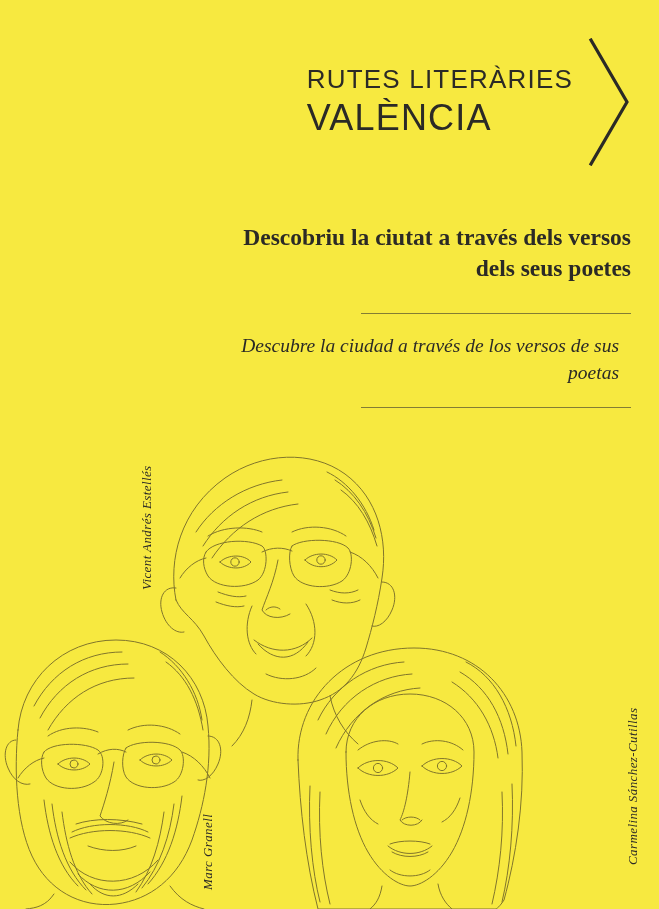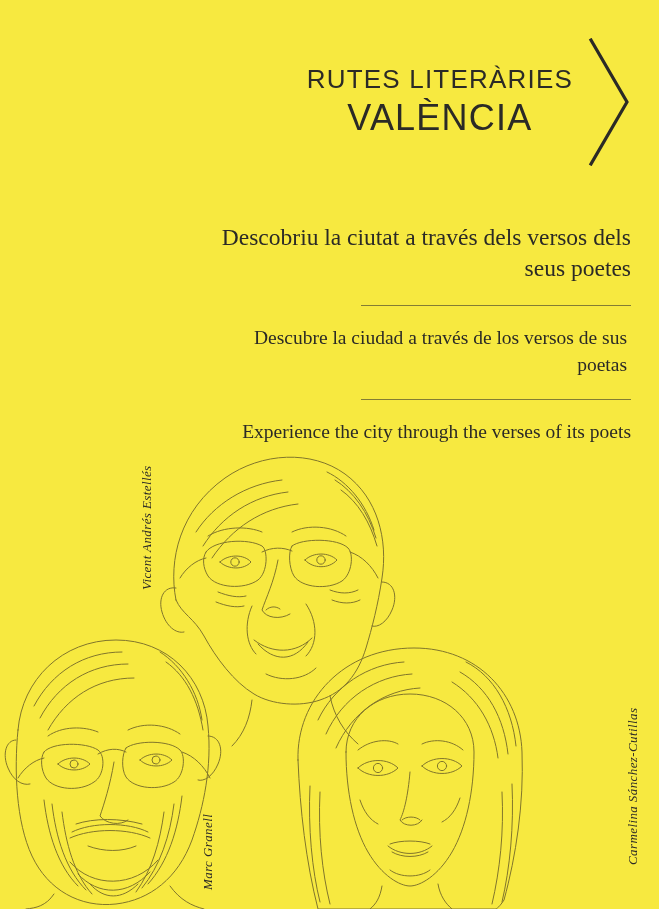--- a/index.html
+++ b/index.html
@@ -18,21 +18,21 @@
 
   
   .logo-block {
     position: absolute;
     top: 38px;
     right: 28px;
     display: flex;
     align-items: center;
   }
   .logo-text {
-    text-align: center;
+    text-align: left;
     font-family: "Liberation Sans", sans-serif;
     font-weight: 300;
     letter-spacing: 1.2px;
     line-height: 1.22;
     color: #2b2a26;
   }
   .logo-line1 {
     font-size: 26px;
     display: block;
     white-space: nowrap;
@@ -51,39 +51,40 @@
   
   .titles {
     position: absolute;
     top: 222px;
     right: 28px;
     width: 420px;
     text-align: right;
   }
   .title-ca {
     font-family: "Liberation Serif", serif;
-    font-weight: normal;
+    font-weight: bold;
     font-size: 23.5px;
     line-height: 1.33;
-    margin: 0 0 20px 0;
+    margin: 0 0 28px 0;
     color: #2b2a26;
     text-align: right;
   }
   .rule {
     border: none;
     border-top: 1px solid #6e6a33;
     width: 270px;
     margin: 0 0 0 auto;
     opacity: .85;
   }
   .title-es {
     font-family: "Liberation Serif", serif;
+    font-style: italic;
     font-size: 19.5px;
     line-height: 1.42;
-    margin: 18px 4px 20px 0;
+    margin: 18px 12px 20px 0;
     color: #2b2a26;
   }
   .title-en {
     font-family: "Liberation Serif", serif;
     font-size: 19.5px;
     line-height: 1.42;
     margin: 18px 0 0 0;
     color: #2b2a26;
   }
 
@@ -139,21 +140,20 @@
   <svg class="logo-chevron" viewBox="0 0 44 128">
     <polyline points="4,2 40,64 4,126" fill="none" stroke="#2b2a26" stroke-width="3.2" stroke-linecap="square" stroke-linejoin="miter"></polyline>
   </svg>
 </div>
 
 <div class="titles">
   <h1 class="title-ca">Descobriu la ciutat a través dels versos dels seus poetes</h1>
   <hr class="rule">
   <p class="title-es">Descubre la ciudad a través de los versos de sus poetas</p>
   <hr class="rule">
-  <p class="title-en">Experience the city through the verses of its poets</p>
 </div>
 
 <div class="portraits">
   <svg width="659" height="509" viewBox="0 0 659 509">
     <g fill="none" stroke="#7a6f2a" stroke-width="1" stroke-linecap="round" stroke-linejoin="round" opacity="0.95">
 
       <g>
 
         <path d="M176 200 C168 160 180 110 225 78 C262 52 312 50 345 74 C378 98 388 140 382 178
                  C378 205 372 228 366 248 C358 274 344 292 320 300 C300 307 272 305 254 294

